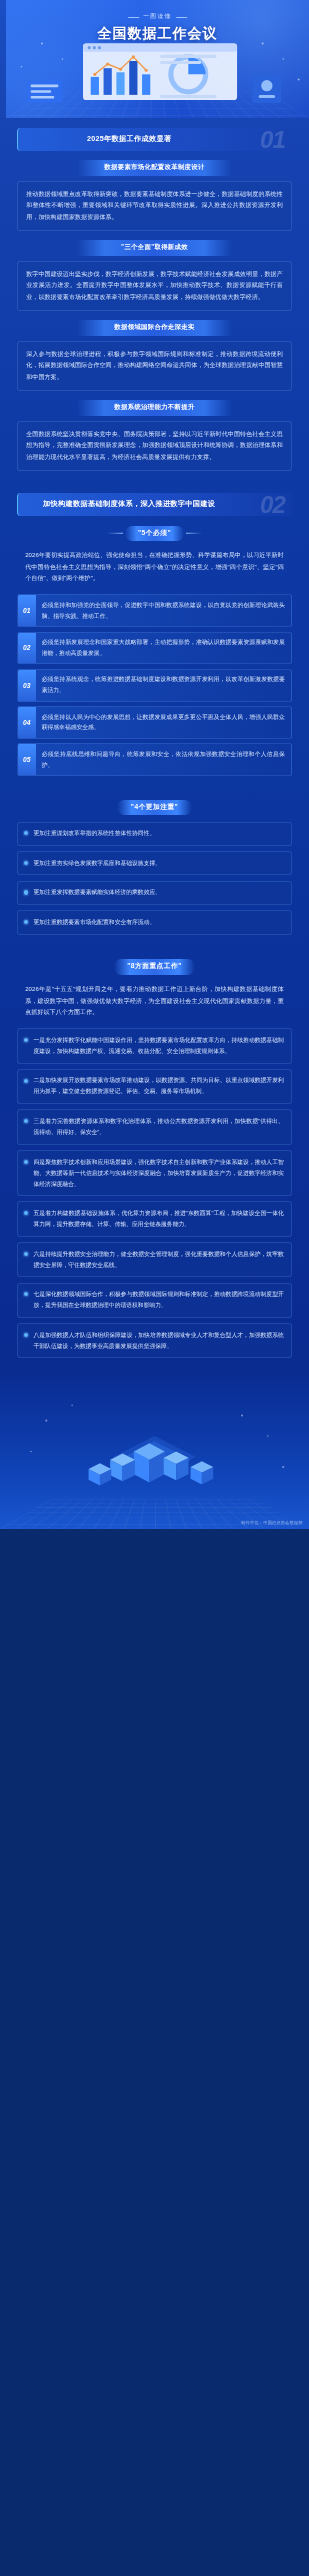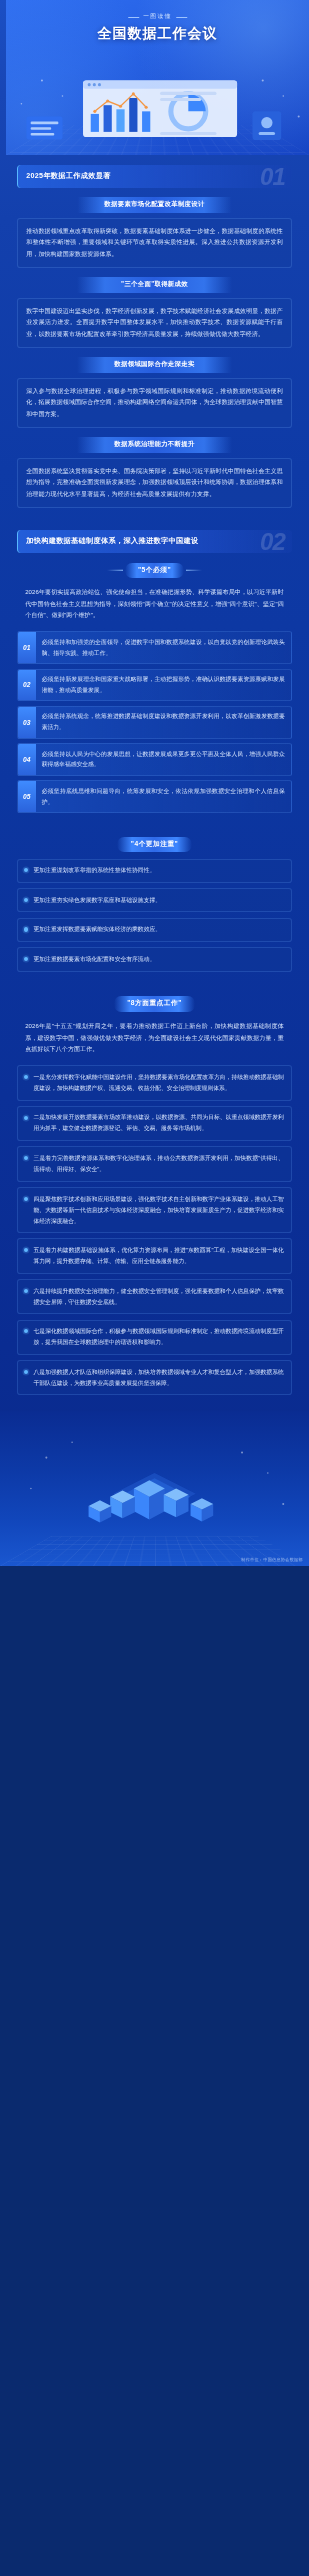--- a/index.html
+++ b/index.html
@@ -12,21 +12,21 @@
   .page {
     width: 309px;
     position: relative;
     background: linear-gradient(180deg, #1b4fc4 0%, #1846b5 6%, #1340ad 14%, #0e3aa6 30%, #0c36a0 50%, #0b3098 70%, #0a2c92 86%, #0a2a8c 100%);
     overflow: hidden;
   }
 
   
   .hero {
     position: relative;
-    height: 155px;
+    height: 118px;
     background: linear-gradient(160deg, #2f6ef0 0%, #2560e4 35%, #1b4fd2 65%, #1745c4 100%);
     overflow: hidden;
     margin-left: 6px;
   }
   .hero:before {
     content: "";
     position: absolute; inset: 0;
     background:
       radial-gradient(circle at 85% 18%, rgba(120,180,255,0.35), rgba(120,180,255,0) 45%),
       radial-gradient(circle at 10% 80%, rgba(90,160,255,0.30), rgba(90,160,255,0) 50%);
@@ -58,20 +58,21 @@
   
   .sec-head {
     margin: 0 auto;
     width: 275px;
     position: relative;
     border-radius: 4.1px;
     background: linear-gradient(90deg, rgba(36,96,220,.95) 0%, rgba(30,78,200,.85) 55%, rgba(26,66,180,.25) 100%);
     border-left: 1.5px solid #58b9ff;
     padding: 6.2px 7.2px 6.2px 8.2px;
     overflow: hidden;
+    text-align: center;
   }
   .sec-head .txt {
     font-size: 7.2px; font-weight: bold; line-height: 1.5; color: #ffffff;
     max-width: 206px; letter-spacing: 0.3px;
   }
   .sec-head .bignum {
     position: absolute; right: 7.2px; top: 50%; transform: translateY(-50%);
     font-size: 24px; font-weight: bold; font-style: italic;
     color: rgba(255,255,255,0.16);
     line-height: 1;

